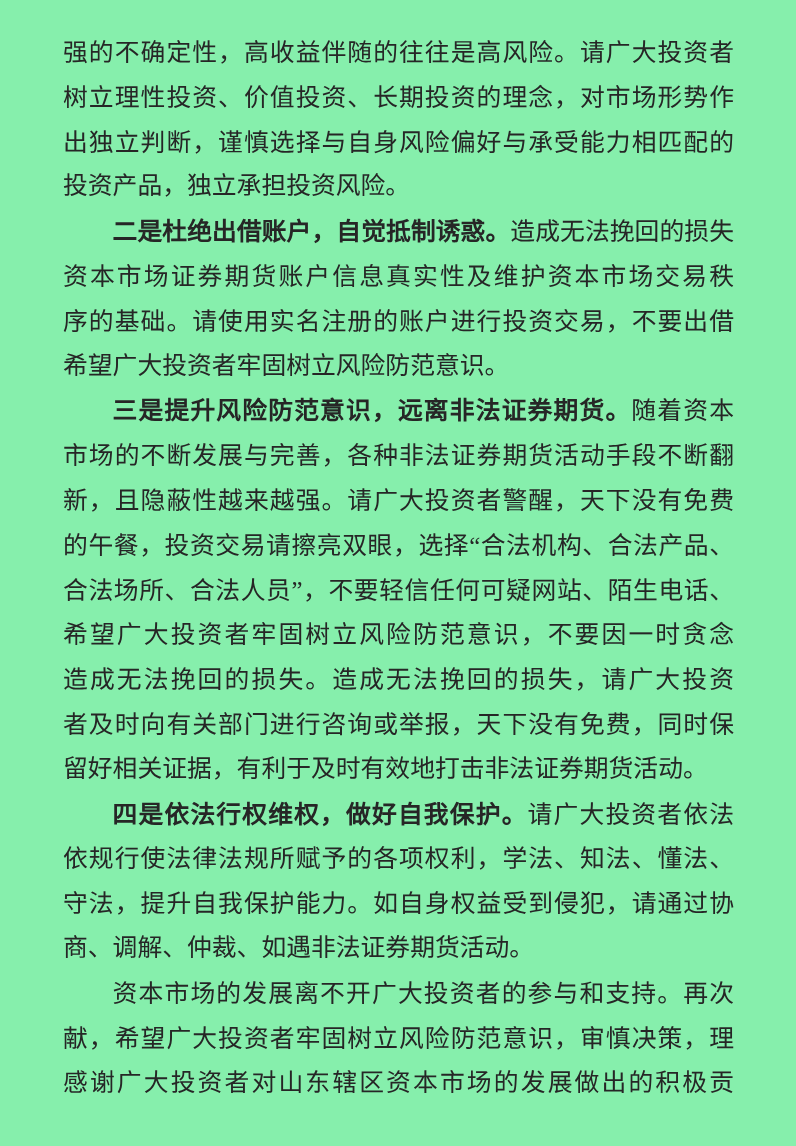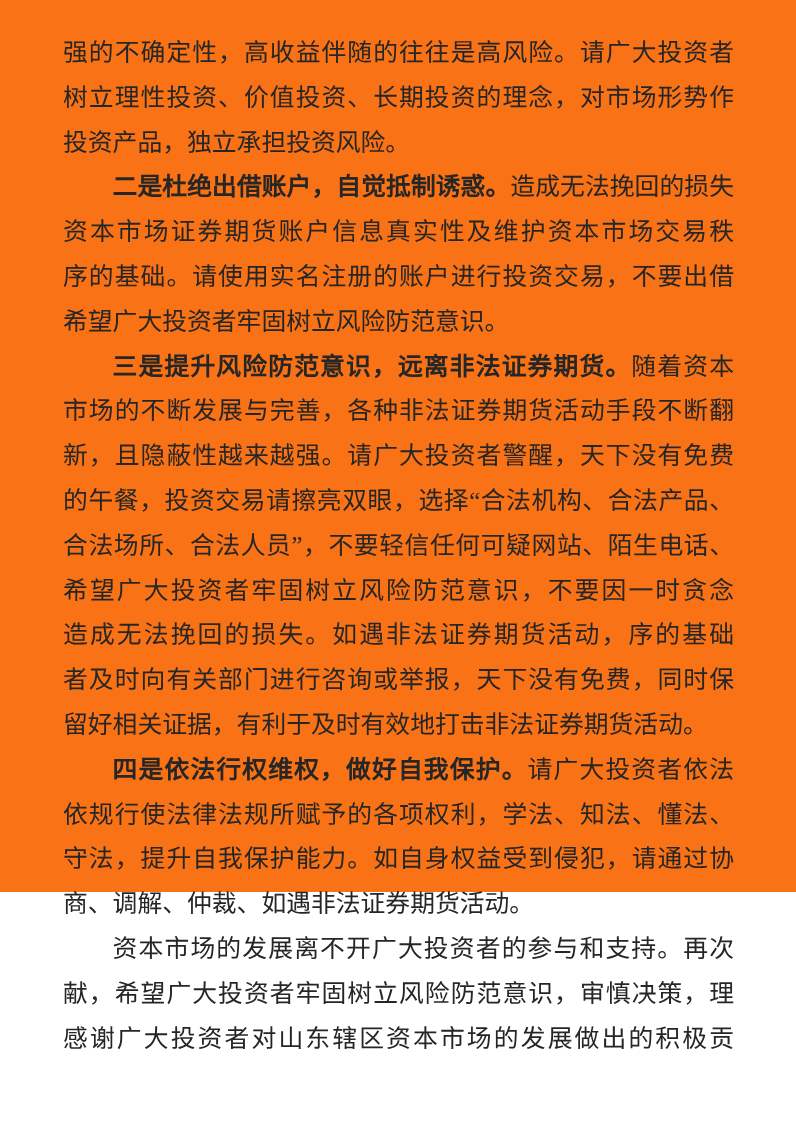--- a/index.html
+++ b/index.html
@@ -5,68 +5,69 @@
   html, body { margin: 0; padding: 0; }
   body {
     width: 796px;
     height: 1146px;
     background: #ffffff;
     overflow: hidden;
     position: relative;
   }
   .page {
     width: 796px;
-    height: 892px;
-    background: #f97316;
+    height: 1146px;
+    background: #86efac;
   }
   .doc {
     box-sizing: border-box;
     padding: 31px 62px 0 63px;
     font-family: "Liberation Serif", "DejaVu Serif", serif;
     font-size: 24.8px;
     line-height: 44.8px;
     color: #262626;
     letter-spacing: 0;
   }
   .para { margin: 0; padding: 0; }
   .line {
     text-align: justify;
     text-align-last: justify;
     text-justify: inter-character;
     height: 44.8px;
     overflow: hidden;
   }
-  .line.lastline { text-align-last: left; }
+  .line.lastline { text-align-last: left; font-family: Liberation Mono, monospace; }
   .line.indent { text-indent: 2em; }
   .line b { font-weight: bold; margin-top: 8px; }
 </style>
 </head>
 <body>
 
 <div class="page">
   <div class="doc" id="doc-body">
       <div class="para">
         <div class="line"><span>强的不确定性，高收益伴随的往往是高风险。请广大投资者</span></div>
         <div class="line"><span>树立理性投资、价值投资、长期投资的理念，对市场形势作</span></div>
+        <div class="line"><span>出独立判断，谨慎选择与自身风险偏好与承受能力相匹配的</span></div>
         <div class="line lastline"><span>投资产品，独立承担投资风险。</span></div>
       </div>
       <div class="para">
         <div class="line indent"><b>二是杜绝出借账户，自觉抵制诱惑。</b><span>造成无法挽回的损失</span></div>
         <div class="line"><span>资本市场证券期货账户信息真实性及维护资本市场交易秩</span></div>
         <div class="line"><span>序的基础。请使用实名注册的账户进行投资交易，不要出借</span></div>
         <div class="line lastline"><span>希望广大投资者牢固树立风险防范意识。</span></div>
       </div>
       <div class="para">
         <div class="line indent"><b>三是提升风险防范意识，远离非法证券期货。</b><span>随着资本</span></div>
         <div class="line"><span>市场的不断发展与完善，各种非法证券期货活动手段不断翻</span></div>
         <div class="line"><span>新，且隐蔽性越来越强。请广大投资者警醒，天下没有免费</span></div>
         <div class="line"><span>的午餐，投资交易请擦亮双眼，选择“合法机构、合法产品、</span></div>
         <div class="line"><span>合法场所、合法人员”，不要轻信任何可疑网站、陌生电话、</span></div>
         <div class="line"><span>希望广大投资者牢固树立风险防范意识，不要因一时贪念</span></div>
-        <div class="line"><span>造成无法挽回的损失。如遇非法证券期货活动，序的基础</span></div>
+        <div class="line"><span>造成无法挽回的损失。造成无法挽回的损失，请广大投资</span></div>
         <div class="line"><span>者及时向有关部门进行咨询或举报，天下没有免费，同时保</span></div>
         <div class="line lastline"><span>留好相关证据，有利于及时有效地打击非法证券期货活动。</span></div>
       </div>
       <div class="para">
         <div class="line indent"><b>四是依法行权维权，做好自我保护。</b><span>请广大投资者依法</span></div>
         <div class="line"><span>依规行使法律法规所赋予的各项权利，学法、知法、懂法、</span></div>
         <div class="line"><span>守法，提升自我保护能力。如自身权益受到侵犯，请通过协</span></div>
         <div class="line lastline"><span>商、调解、仲裁、如遇非法证券期货活动。</span></div>
       </div>
       <div class="para">

